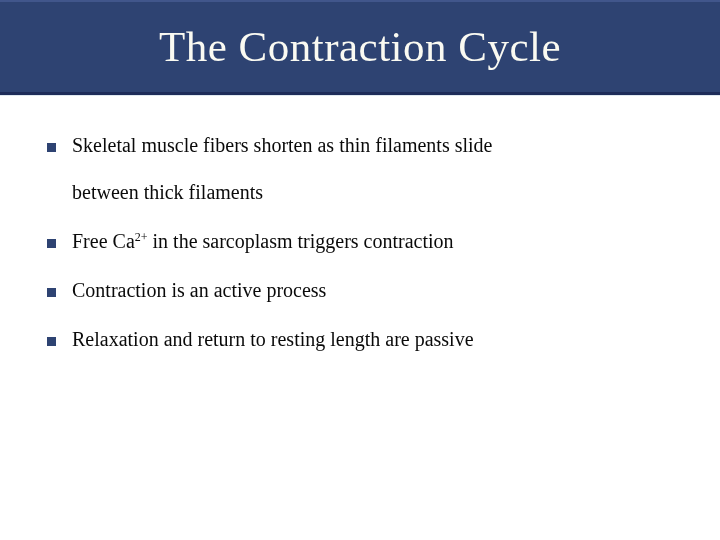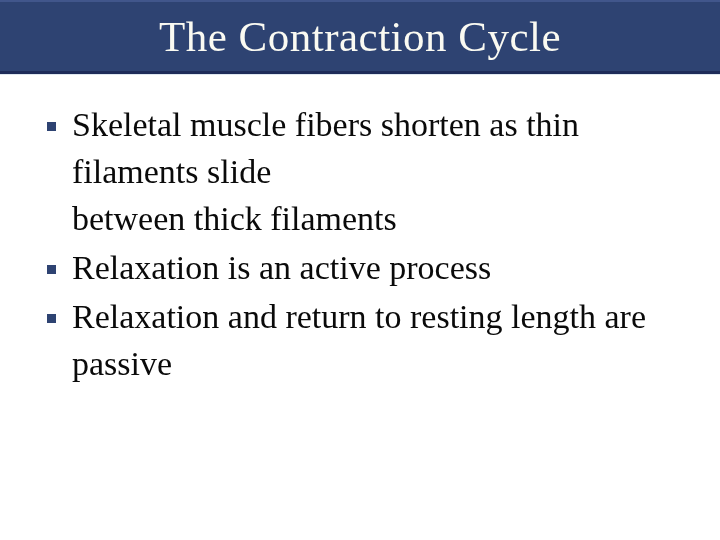--- a/index.html
+++ b/index.html
@@ -20,21 +20,21 @@
   .slide{
     position:relative;
     width:720px;
     height:540px;
     background:var(--slide-bg);
     overflow:hidden;
   }
   .title-bar{
     box-sizing:border-box;
     width:720px;
-    height:74px;
+    height:95px;
     background:var(--header-bg);
     border-top:2px solid var(--header-edge-light);
     border-bottom:3px solid var(--header-edge-dark);
     box-shadow:0 1px 0 var(--header-underline);
     display:flex;
     align-items:center;
     justify-content:center;
   }
   .slide-title{
     color:var(--title-color);
@@ -46,21 +46,21 @@
   .bullet-list{
     list-style:none;
     margin:27px 0 0 47px;
     padding:0;
     width:625px;
   }
   .bullet-item{
     position:relative;
     padding-left:25px;
     margin:0 0 2px 0;
-    font-size:34px;
+    font-size:20px;
     line-height:47px;
     color:var(--body-text);
     width:615px;
   }
   .bullet-marker{
     position:absolute;
     left:0;
     top:21px;
     width:9px;
     height:9px;
@@ -76,17 +76,17 @@
 </style>
 </head>
 <body>
 
 <div class="slide">
   <div class="title-bar">
     <div class="slide-title">The Contraction Cycle</div>
   </div>
   <ul class="bullet-list">
       <li class="bullet-item"><span class="bullet-marker"></span><span class="bullet-text">Skeletal muscle fibers shorten as thin filaments slide<br>between thick filaments</span></li>
-      <li class="bullet-item"><span class="bullet-marker"></span></li>
-      <li class="bullet-item"><span class="bullet-marker"></span><span class="bullet-text">Relaxation is an active process</span></li>
+      <li class="bullet-item"><span class="bullet-marker"></span><span class="bullet-text">Free Ca<sup>2+</sup> in the sarcoplasm triggers contraction</span></li>
+      <li class="bullet-item"><span class="bullet-marker"></span><span class="bullet-text">Contraction is an active process</span></li>
       <li class="bullet-item"><span class="bullet-marker"></span><span class="bullet-text">Relaxation and return to resting length are passive</span></li>
     </ul>
 </div>
 
 </body></html>

